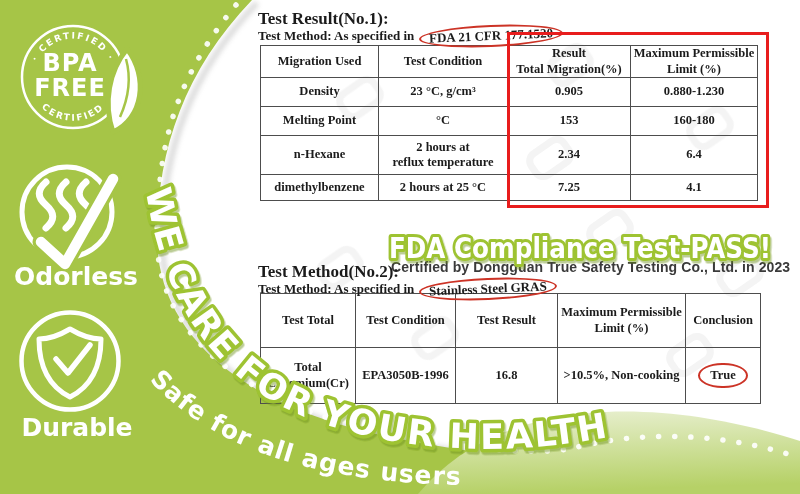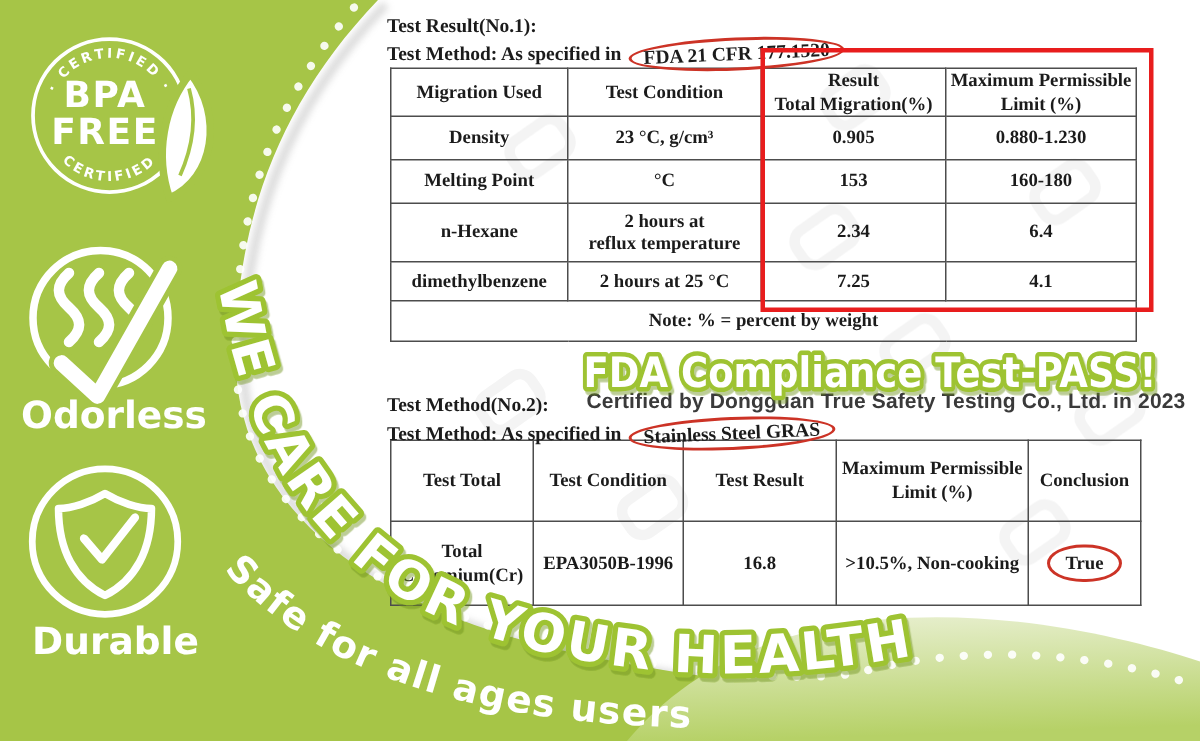--- a/index.html
+++ b/index.html
@@ -2,21 +2,21 @@
 <html><head>
 <meta charset="utf-8">
 <style>
   html,body{margin:0;padding:0;background:#fff;}
   .canvas{position:relative;width:800px;height:494px;overflow:hidden;background:#fff;
           font-family:"Liberation Sans",sans-serif;}
   svg.bg{position:absolute;left:0;top:0;z-index:0;}
   svg.fg{position:absolute;left:0;top:0;z-index:6;pointer-events:none;}
 
   .sec-title{position:absolute;z-index:2;font-family:"Liberation Serif",serif;
-             font-weight:bold;font-size:13px;color:#1b1b1b;white-space:nowrap;}
+             font-weight:bold;font-size:17px;color:#1b1b1b;white-space:nowrap;}
   .method-line{position:absolute;z-index:3;font-family:"Liberation Serif",serif;
                font-weight:bold;font-size:13px;color:#1b1b1b;white-space:nowrap;}
   .red-oval{display:inline-block;border:2.5px solid #cc3326;border-radius:50%;
             padding:1px 8px;margin-left:1px;transform:rotate(-2.5deg);}
   .pass-oval{display:inline-block;border:2.5px solid #cc3326;border-radius:50%;
              padding:3px 10px;}
 
   table.rtable{position:absolute;z-index:1;border-collapse:collapse;table-layout:fixed;}
   table.rtable td,table.rtable th{border:1px solid #4d4d4d;font-family:"Liberation Serif",serif;
       font-size:12.5px;font-weight:bold;color:#1b1b1b;text-align:center;vertical-align:middle;
@@ -141,23 +141,20 @@
       <td>2 hours at
 reflux temperature</td>
       <td>2.34</td>
       <td>6.4</td>
     </tr>
     <tr style="height:26px">
       <td>dimethylbenzene</td>
       <td>2 hours at 25 °C</td>
       <td>7.25</td>
       <td>4.1</td>
-    </tr>
-    <tr style="height:27px">
-      <td class="note-cell" colspan="4">Note: % = percent by weight</td>
     </tr>
   </tbody>
     </table>
 
   <div class="red-rect"></div>
 
   <div class="certified">Certified by Dongguan True Safety Testing Co., Ltd. in 2023</div>
 
   <div class="sec-title" style="left:258px;top:262px;">Test Method(No.2):</div>
   <div class="method-line" style="left:258px;top:278px;">

